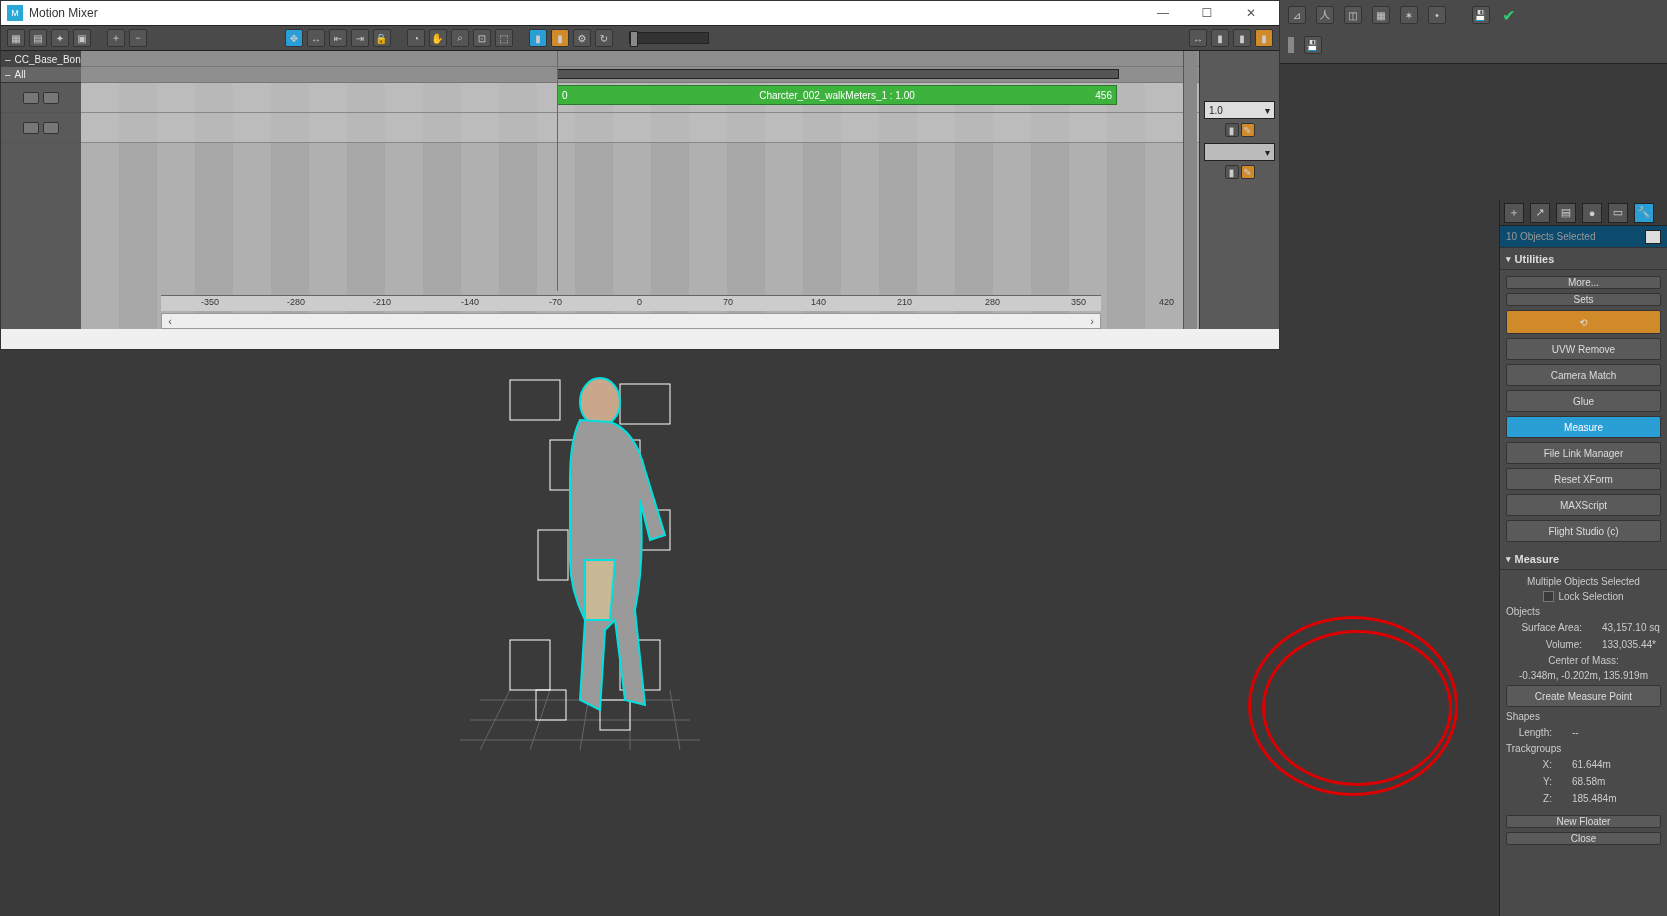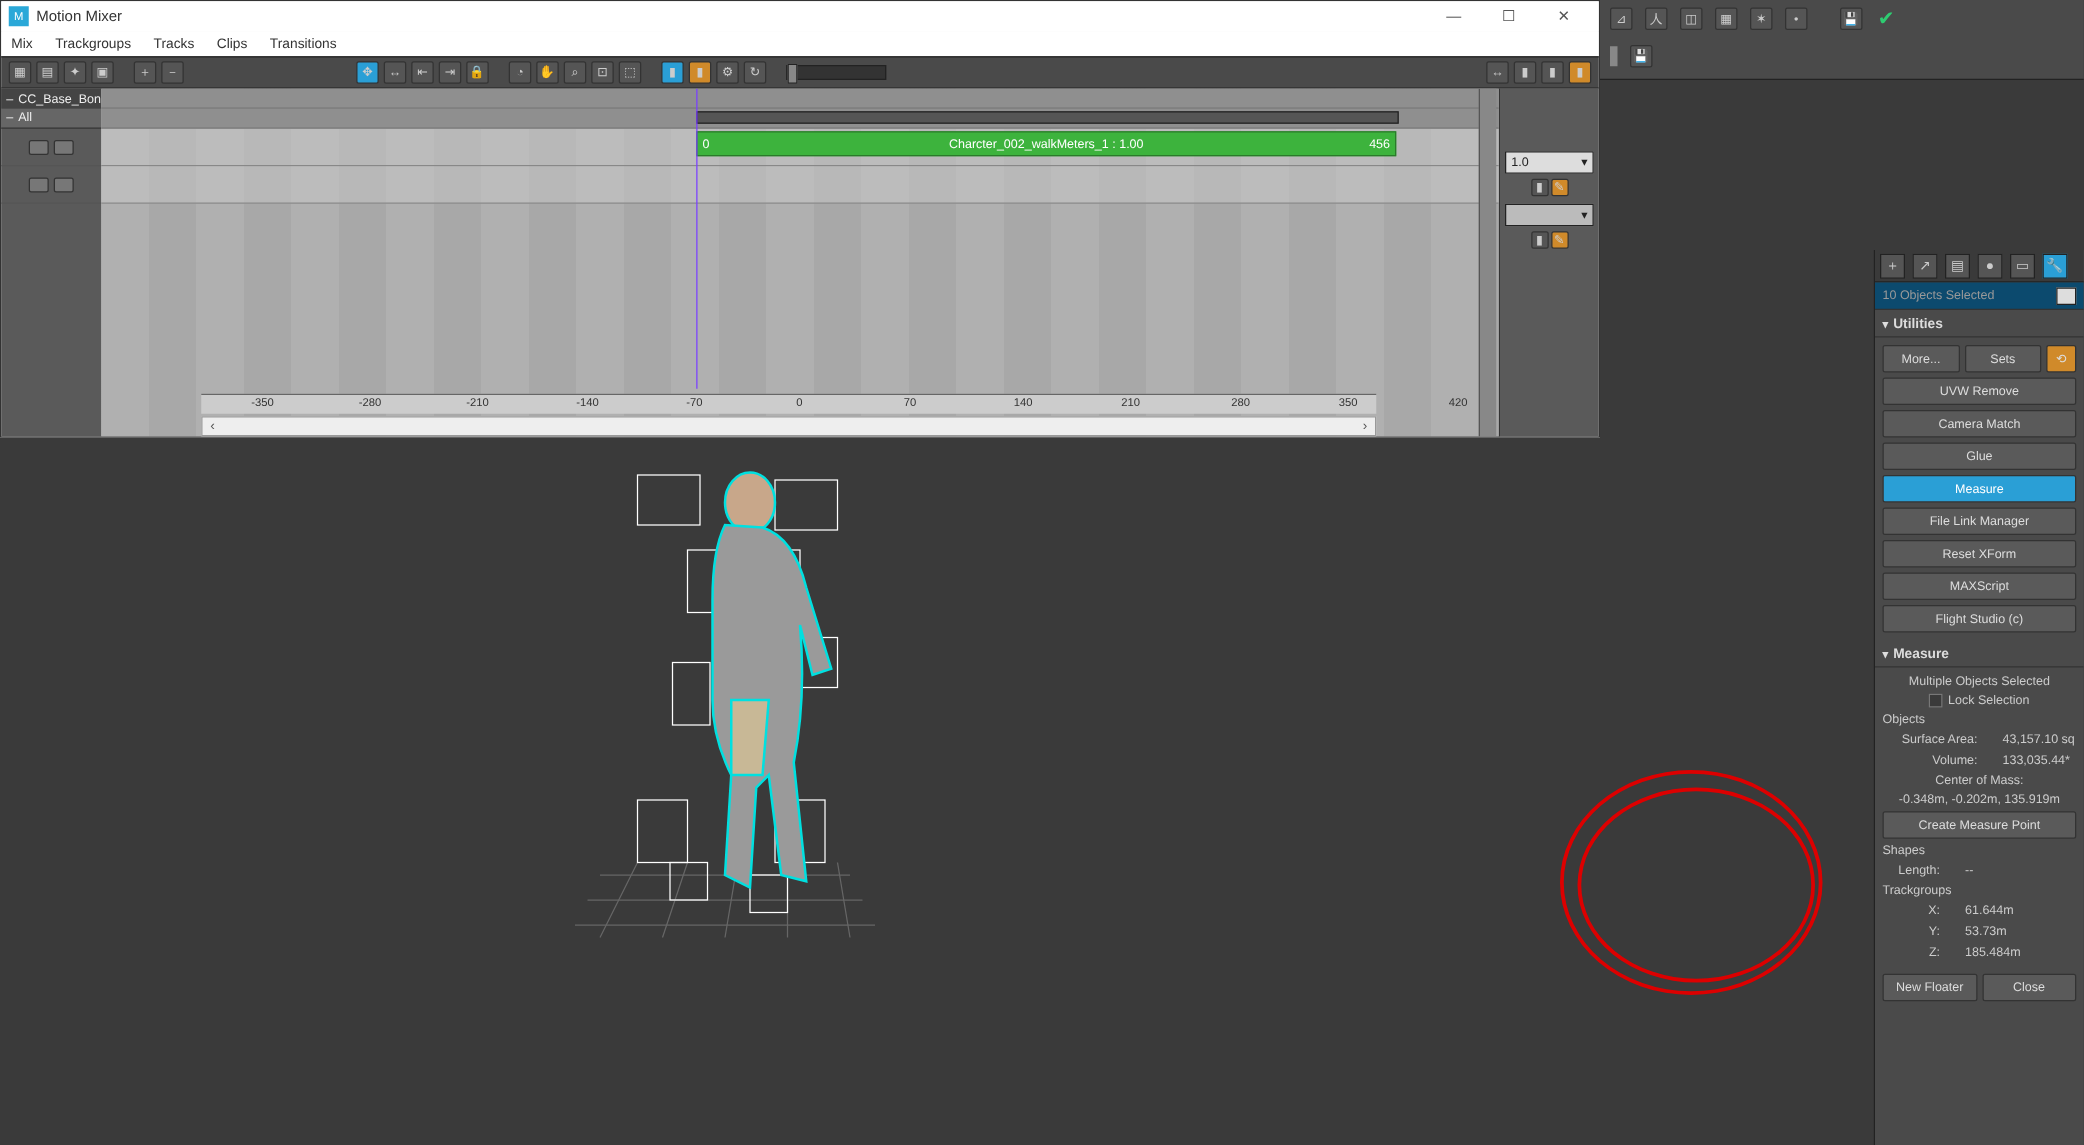--- a/index.html
+++ b/index.html
@@ -67,21 +67,21 @@
 .cmdtabs .tab{width:20px;height:20px;background:#555;border:1px solid #222;display:flex;align-items:center;justify-content:center;}
 .cmdtabs .tab:last-child{background:#2a9fd6;}
 .selrow{height:22px;background:#0c4a6e;display:flex;align-items:center;padding:0 6px;color:#999;font-size:10px;border-bottom:1px solid #333;}
 .selrow .box{width:16px;height:14px;background:#ddd;margin-left:auto;border:1px solid #222;}
 .rollout-hdr{height:22px;background:#4a4a4a;display:flex;align-items:center;padding:0 6px;font-size:11px;color:#ddd;font-weight:600;border-bottom:1px solid #333;}
 .rollout-hdr::before{content:"▾";margin-right:4px;font-size:9px;}
 .panelbody{padding:6px;display:flex;flex-direction:column;gap:4px;}
 .pbtn{height:22px;background:#5a5a5a;border:1px solid #333;color:#ddd;font-size:10px;display:flex;align-items:center;justify-content:center;border-radius:2px;}
 .pbtn.sel{background:#2a9fd6;color:#fff;}
 .pbtn.sp{background:#d08a2a;}
-.btnrow{display:flex;gap:4px;}
+.btnrow{display:flex;gap:4px;flex-direction:column;}
 .btnrow .pbtn{flex:1;}
 .btnrow .small{flex:0 0 24px;}
 .lbl{font-size:10px;color:#ccc;}
 .kv{display:flex;font-size:10px;color:#ccc;padding:1px 0;}
 .kv .k{flex:0 0 46px;text-align:right;margin-right:20px;}
 .kv .v{flex:1;}
 .chk{display:flex;align-items:center;gap:4px;font-size:10px;color:#ccc;}
 .chk .box{width:11px;height:11px;border:1px solid #777;background:#3a3a3a;}
 
 
@@ -126,27 +126,20 @@
 </div>
 
 <div class="window">
   <div class="titlebar">
     <div class="icon">M</div>
     <span>Motion Mixer</span>
     <div class="spacer"></div>
     <div class="winbtn">—</div>
     <div class="winbtn">☐</div>
     <div class="winbtn">✕</div>
-  </div>
-  <div class="menubar">
-    <span class="menuitem">Mix</span>
-    <span class="menuitem">Trackgroups</span>
-    <span class="menuitem">Tracks</span>
-    <span class="menuitem">Clips</span>
-    <span class="menuitem">Transitions</span>
   </div>
   <div class="mm-toolbar">
     <div class="tbtn">▦</div>
     <div class="tbtn">▤</div>
     <div class="tbtn">✦</div>
     <div class="tbtn">▣</div>
     <div class="tsep"></div>
     <div class="tbtn">＋</div>
     <div class="tbtn">－</div>
     <div class="tsep" style="width:130px"></div>
@@ -329,21 +322,21 @@
         <div class="k">Length:</div>
         <div class="v">--</div>
       </div>
     <div class="lbl">Trackgroups</div>
     <div class="kv">
         <div class="k">X:</div>
         <div class="v">61.644m</div>
       </div>
     <div class="kv">
         <div class="k">Y:</div>
-        <div class="v">53.73m</div>
+        <div class="v">68.58m</div>
       </div>
     <div class="kv">
         <div class="k">Z:</div>
         <div class="v">185.484m</div>
       </div>
     <div class="btnrow" style="margin-top:6px">
       <div class="pbtn">New Floater</div>
       <div class="pbtn">Close</div>
     </div>
   </div>

